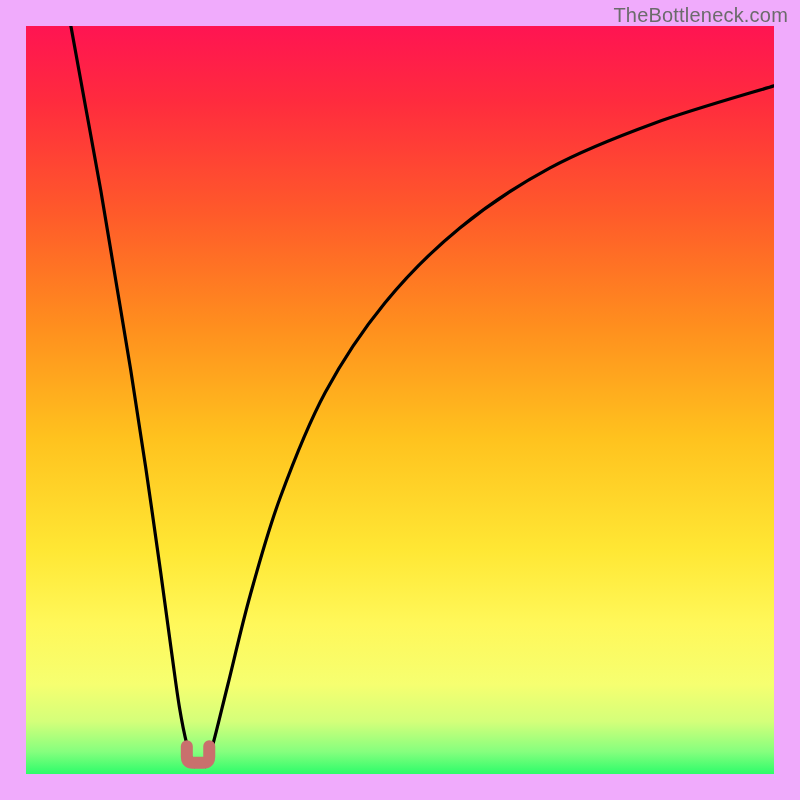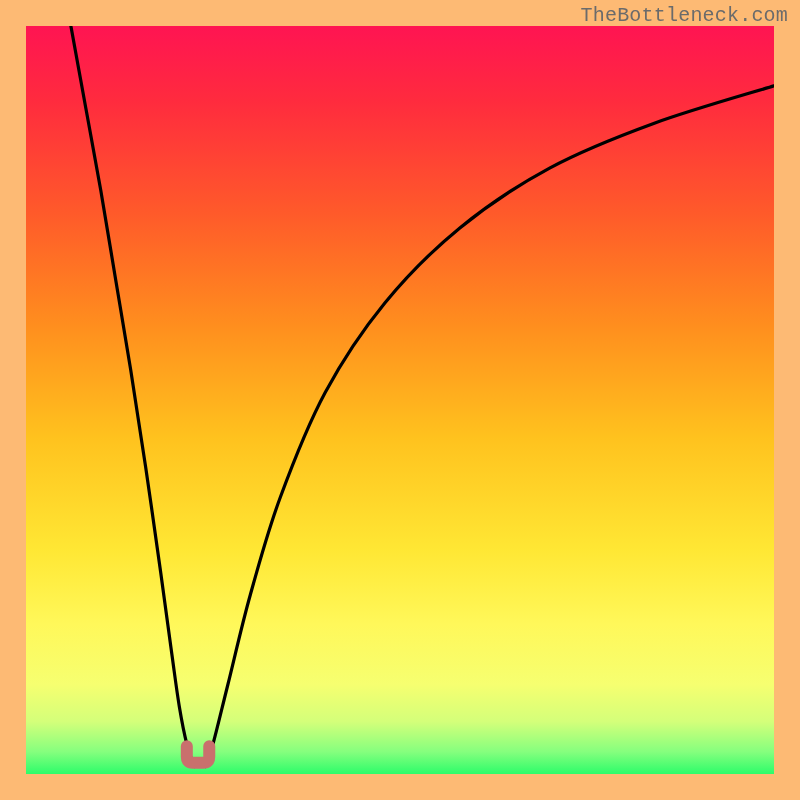--- a/index.html
+++ b/index.html
@@ -7,22 +7,21 @@
     padding: 0;
     width: 800px;
     height: 800px;
     overflow: hidden;
     background: #000;
     font-family: Arial, Helvetica, sans-serif;
   }
   .frame {
     position: absolute;
     inset: 0;
-    background: #fdba74;
-    font-family: Liberation Mono, monospace;
+    background: #f0abfc;
   }
   .plot-area {
     position: absolute;
     left: 26px;
     top: 26px;
     width: 748px;
     height: 748px;
     overflow: hidden;
   }
   .gradient {

